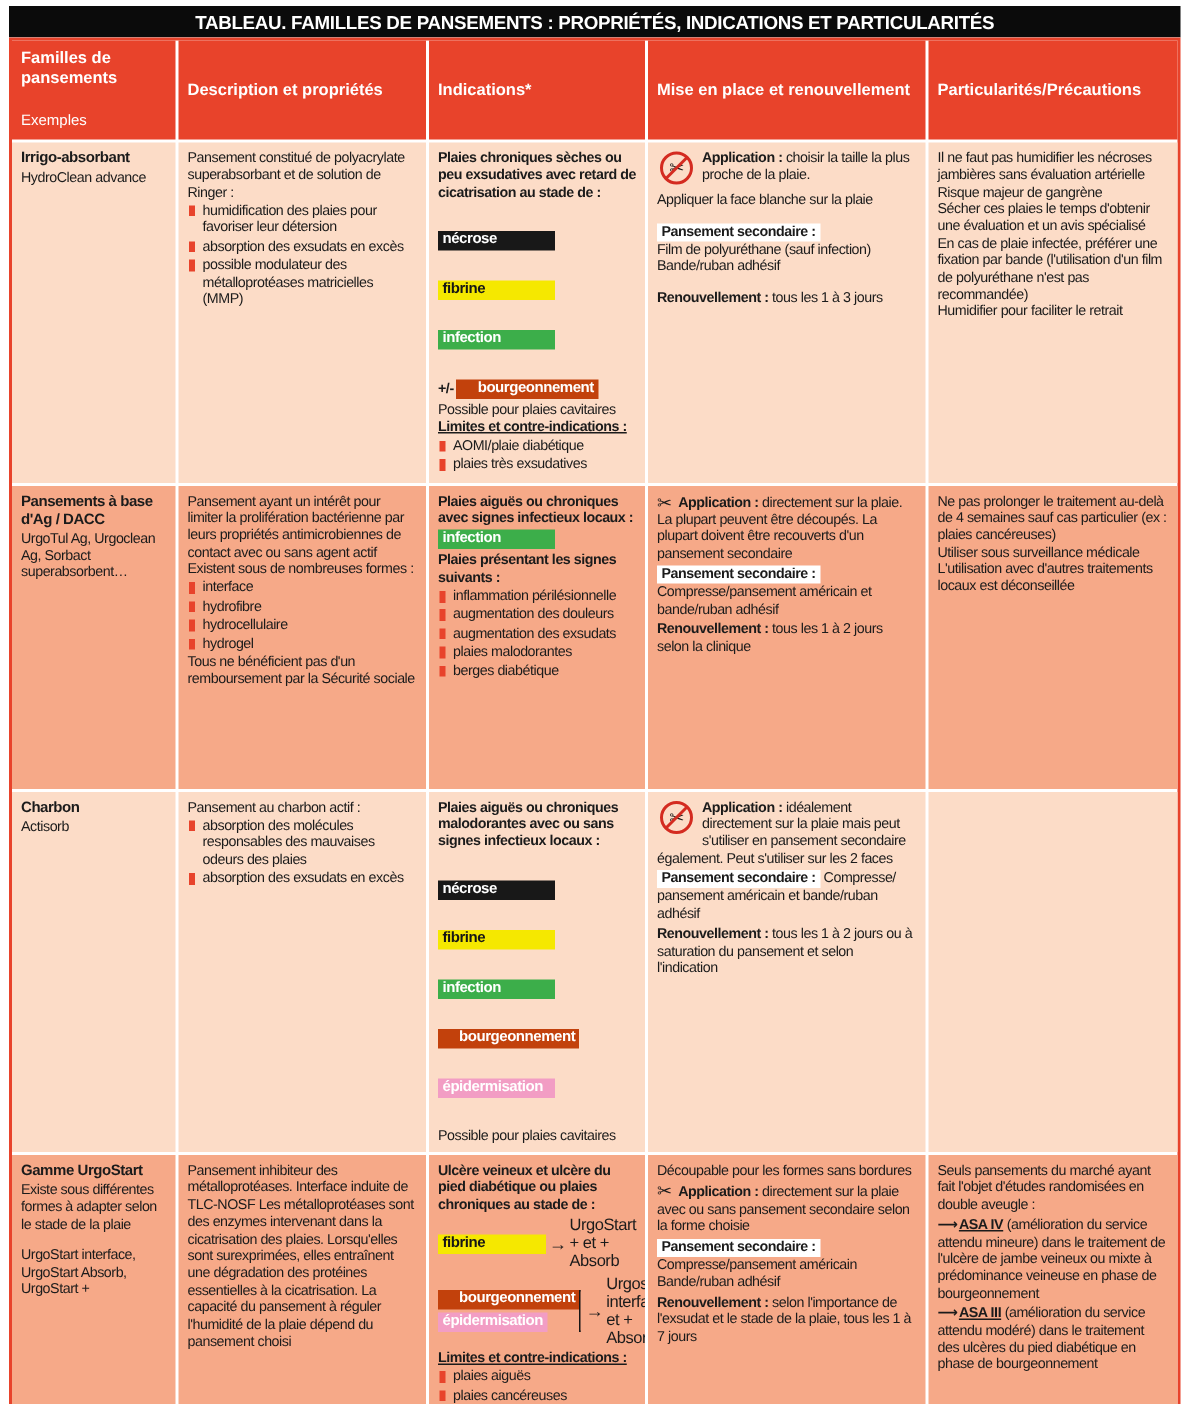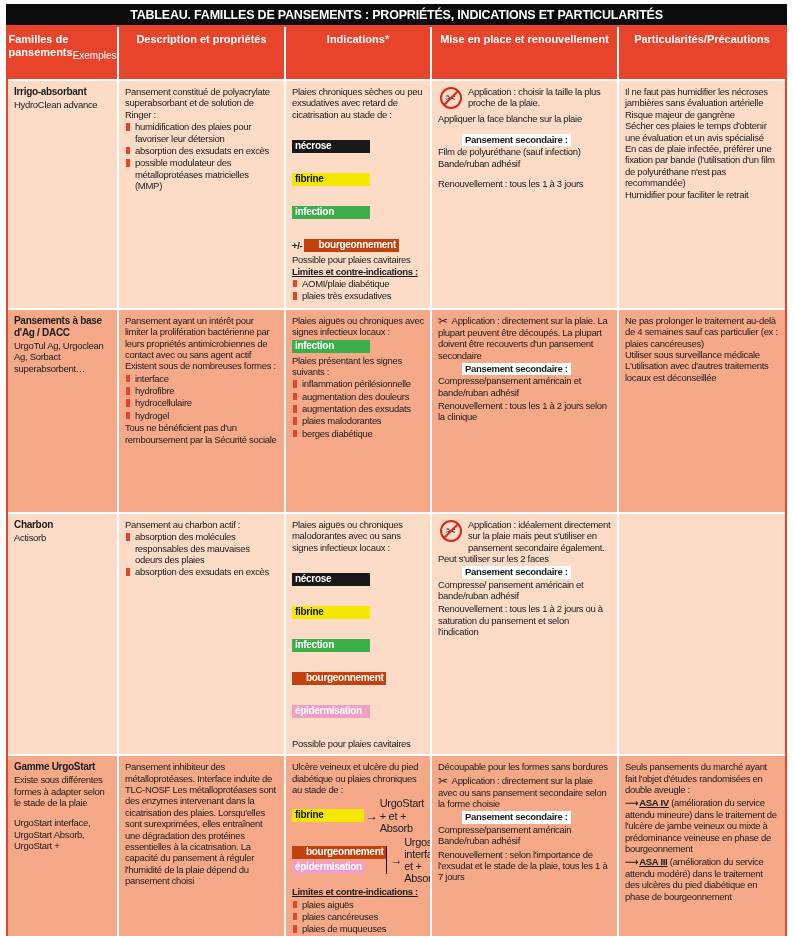--- a/index.html
+++ b/index.html
@@ -4,42 +4,42 @@
 <style>
   html,body{margin:0;padding:0;background:#fff;}
   body{width:793px;font-family:"Liberation Sans","DejaVu Sans",sans-serif;color:#1b1b1b;}
   .wrap{width:781px;margin:4px auto 0;}
   .titlebar{background:#0b0b0b;color:#fff;text-align:center;font-weight:bold;font-size:12.5px;
     letter-spacing:-0.2px;padding:4px 0 3px;}
   .tbl{border:2px solid #e8432b;background:#fff;display:grid;
     grid-template-columns:109px 165px 144px 185px auto;grid-auto-rows:min-content;gap:2px;}
   .cell{padding:5px 6px;font-size:9.5px;letter-spacing:-0.3px;line-height:1.2;overflow:hidden;}
   .hd{background:#e8432b;color:#fff;font-weight:bold;font-size:11px;line-height:1.15;
-    padding:6px 6px;display:flex;flex-direction:row;justify-content:center;min-height:40px;}
+    padding:6px 6px;display:flex;flex-direction:column;justify-content:center;min-height:40px;}
   .hd .sub{font-weight:normal;font-size:10px;margin-top:17px;}
   .light{background:#fcdcc7;} .dark{background:#f6a988;}
   .r1{min-height:196px;} .r2{min-height:192px;} .r3{min-height:164px;} .r4{min-height:226px;}
-  .b{font-weight:normal;}
+  .b{font-weight:bold;}
   .fam-name{font-weight:bold;font-size:10px;margin-bottom:1px;}
   ul.blist{list-style:none;margin:1px 0;padding:0;}
   ul.blist li{position:relative;padding-left:10px;margin:0 0 1px;}
   ul.blist li::before{content:"";position:absolute;left:1px;top:2px;width:3.5px;height:7.5px;background:#e8432b;}
   .tag{display:block;width:fit-content;min-width:78px;box-sizing:border-box;padding:0 3px 1px;
     font-weight:bold;font-size:10px;margin:2px 0;}
   .tag-black{background:#181818;color:#fff;}
   .tag-yellow{background:#f5e800;color:#161616;}
   .tag-green{background:#3cae4a;color:#fff;}
   .tag-red{background:#c2410c;color:#fff;padding-left:14px;}
   .tag-pink{background:#f29dc4;color:#fff;}
   .inlinetags .tag{margin:20px 0;}
   .pm{font-weight:bold;margin-right:2px;}
   .pmrow{display:flex;align-items:center;margin:2px 0;}
   .pmrow .tag{min-width:0;margin:0;}
   .underl{text-decoration:underline;font-weight:bold;}
-  .wlabel{background:#fff;display:inline-block;padding:0 3px 1px;font-weight:bold;margin-left:24px;}
+  .wlabel{background:#fff;display:inline-block;padding:0 3px 1px;font-weight:bold;}
   .sp8{margin-top:9px;} .sp2{margin-top:2px;}
   .nocut{float:left;margin:0 4px 1px 0;}
   .scis{font-size:12px;line-height:1;vertical-align:-1px;margin-right:2px;}
   .stage-row{display:flex;align-items:center;margin:2px 0;}
   .stage-row .tag{min-width:72px;margin:1px 0;}
   .tagcol{display:flex;flex-direction:column;}
   .bracket{width:5px;height:26px;border-top:1.5px solid #161616;border-bottom:1.5px solid #161616;
     border-right:1.5px solid #161616;margin-right:1px;}
   .arr{font-weight:bold;font-size:12px;margin:0 2px;line-height:1;}
   .target{font-size:11px;line-height:1.1;letter-spacing:-0.3px;}

